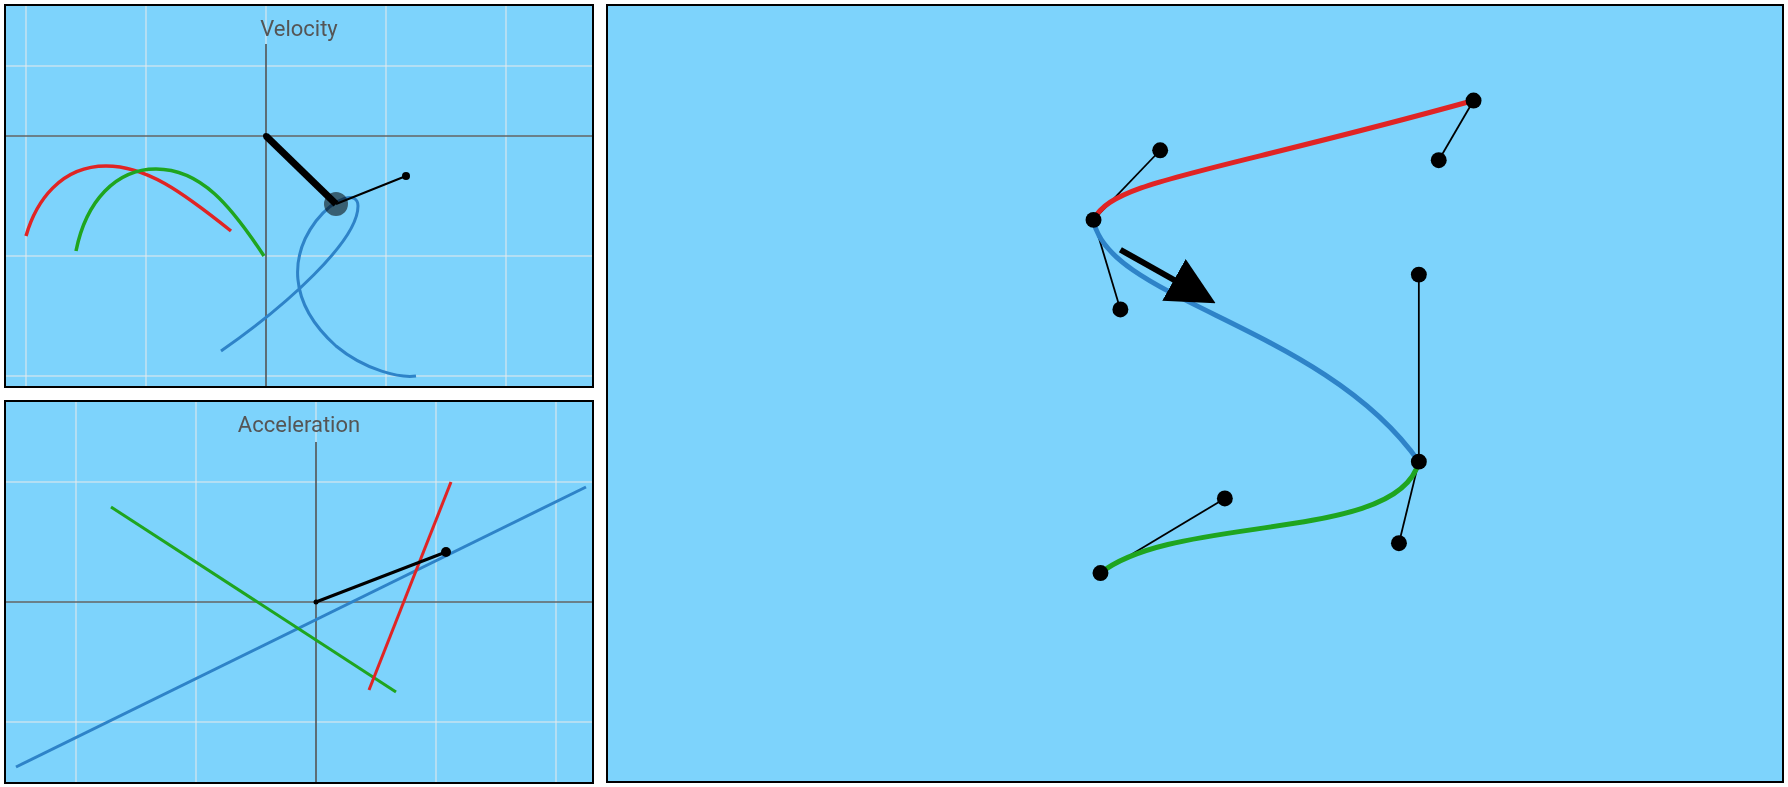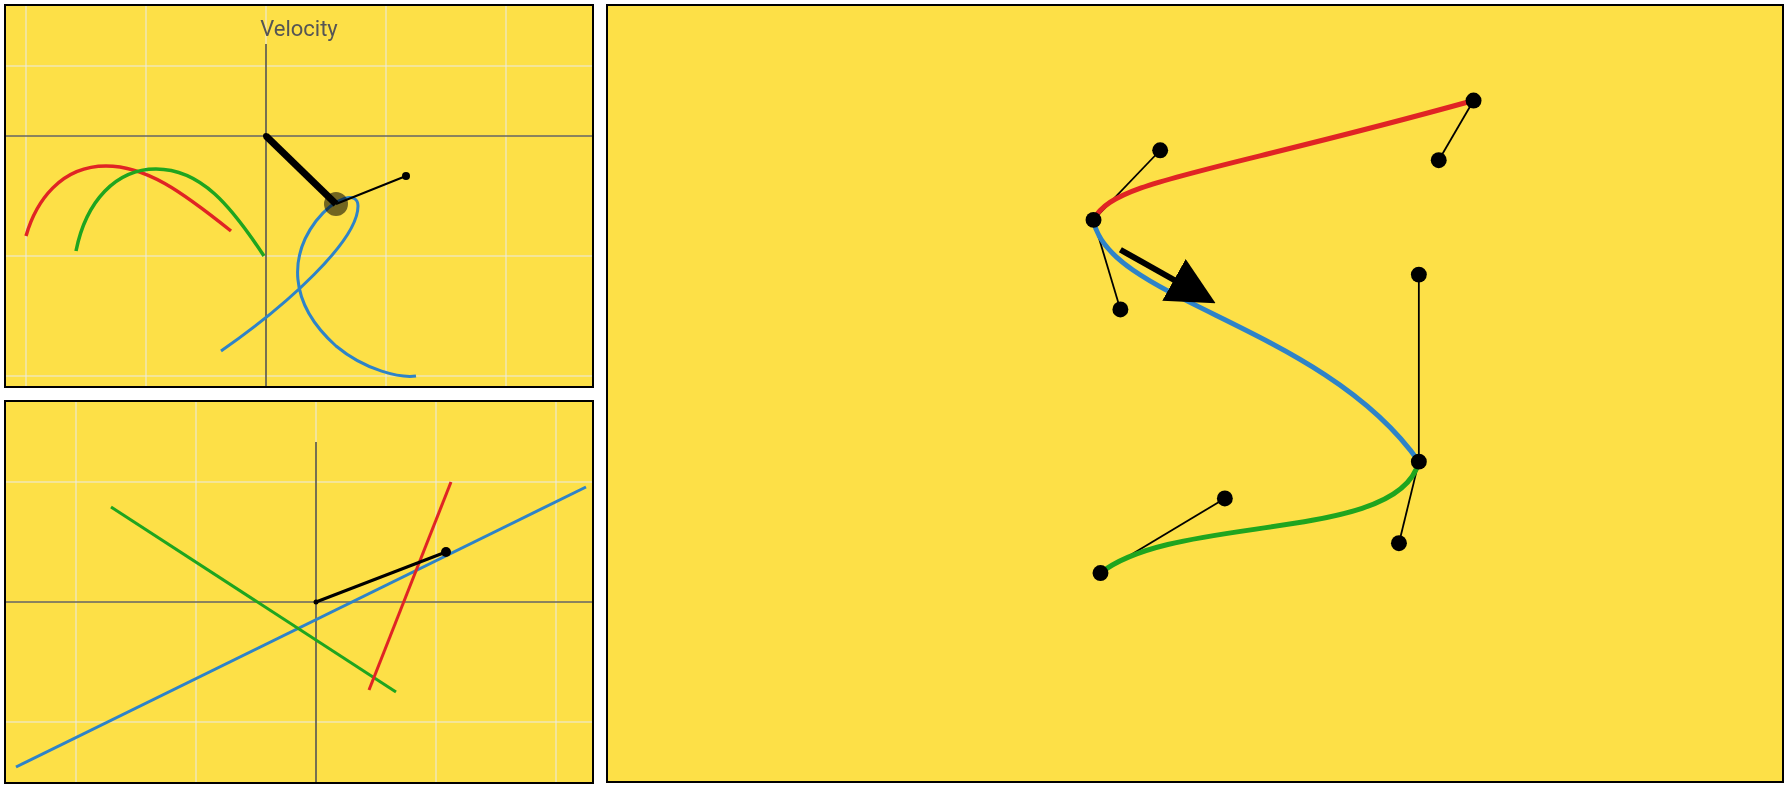--- a/index.html
+++ b/index.html
@@ -17,21 +17,21 @@
       padding: 4px;
     }
     .left-col {
       display: flex;
       flex-direction: column;
       gap: 12px;
       width: 590px;
     }
     .panel {
       border: 2px solid #000;
-      background: #fde047;
+      background: #7dd3fc;
       position: relative;
     }
     .panel-small {
       flex: 1;
     }
     .panel-large {
       flex: 1;
       height: 100%;
     }
     .panel-title {
@@ -79,20 +79,21 @@
         <line x1="260" y1="130" x2="330" y2="198" stroke="#000" stroke-width="7"></line>
         <circle cx="330" cy="198" r="12" fill="#000" fill-opacity="0.55"></circle>
         <line x1="330" y1="198" x2="400" y2="170" stroke="#000" stroke-width="2"></line>
         <circle cx="400" cy="170" r="4" fill="#000"></circle>
         <circle cx="260" cy="130" r="3" fill="#000"></circle>
       </g>
     </svg>
   </div>
 
   <div class="panel panel-small">
+    <div class="panel-title">Acceleration</div>
     <svg viewBox="0 0 586 380">
       <g>
         <line x1="70" y1="0" x2="70" y2="380" stroke="#eaeaea" stroke-width="1"></line>
         <line x1="190" y1="0" x2="190" y2="380" stroke="#eaeaea" stroke-width="1"></line>
         <line x1="310" y1="0" x2="310" y2="380" stroke="#eaeaea" stroke-width="1"></line>
         <line x1="430" y1="0" x2="430" y2="380" stroke="#eaeaea" stroke-width="1"></line>
         <line x1="550" y1="0" x2="550" y2="380" stroke="#eaeaea" stroke-width="1"></line>
         <line x1="0" y1="80" x2="586" y2="80" stroke="#eaeaea" stroke-width="1"></line>
         <line x1="0" y1="200" x2="586" y2="200" stroke="#eaeaea" stroke-width="1"></line>
         <line x1="0" y1="320" x2="586" y2="320" stroke="#eaeaea" stroke-width="1"></line>

